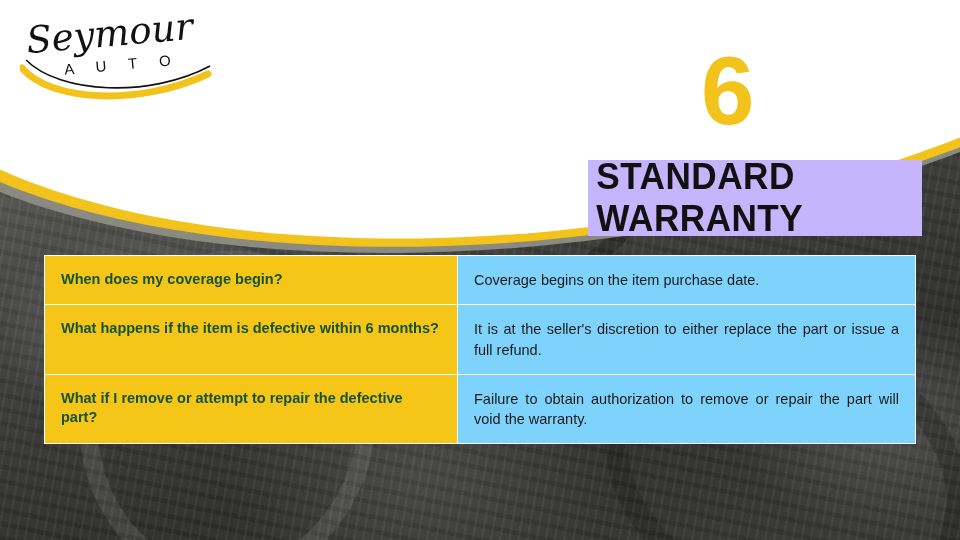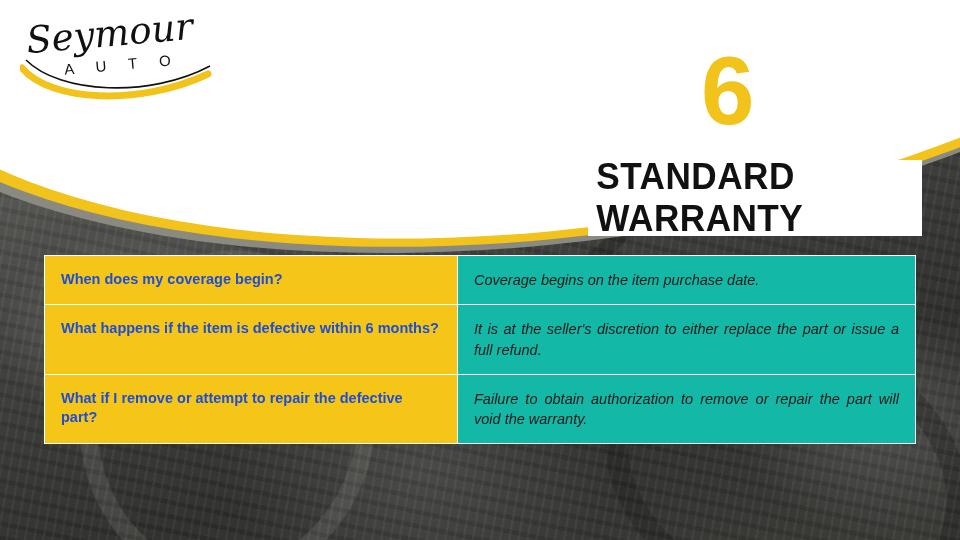--- a/index.html
+++ b/index.html
@@ -148,21 +148,21 @@
     transform: scaleX(0.92);
     transform-origin: left bottom;
     padding-bottom: 4px;
   }
   .badge-bar {
     position: absolute;
     left: 588px;
     top: 160px;
     width: 334px;
     height: 76px;
-    background: #ffffff;
+    background: #c4b5fd;
     display: flex;
     align-items: center;
     justify-content: center;
   }
   .badge-bar span {
     font-family: "Liberation Sans", sans-serif;
     font-weight: bold;
     font-size: 37px;
     color: #111;
     letter-spacing: 0.5px;
@@ -188,30 +188,29 @@
   .faq-table td {
     vertical-align: top;
     padding: 14px 16px;
     border: 1px solid #ffffff;
   }
   .q {
     width: 380px;
     background: #f5c518;
     font-weight: bold;
     font-size: 14.5px;
-    color: #1d4ed8;
+    color: #14532d;
     line-height: 1.35;
   }
   .a {
-    background: #14b8a6;
+    background: #7dd3fc;
     font-size: 14.5px;
     color: #1a1a1a;
     line-height: 1.4;
     text-align: justify;
-    font-style: italic;
   }
 </style>
 </head>
 <body>
 
 <div class="slide">
 
   <div class="photo">
     <div class="hose h1"></div>
     <div class="hose h2"></div>

